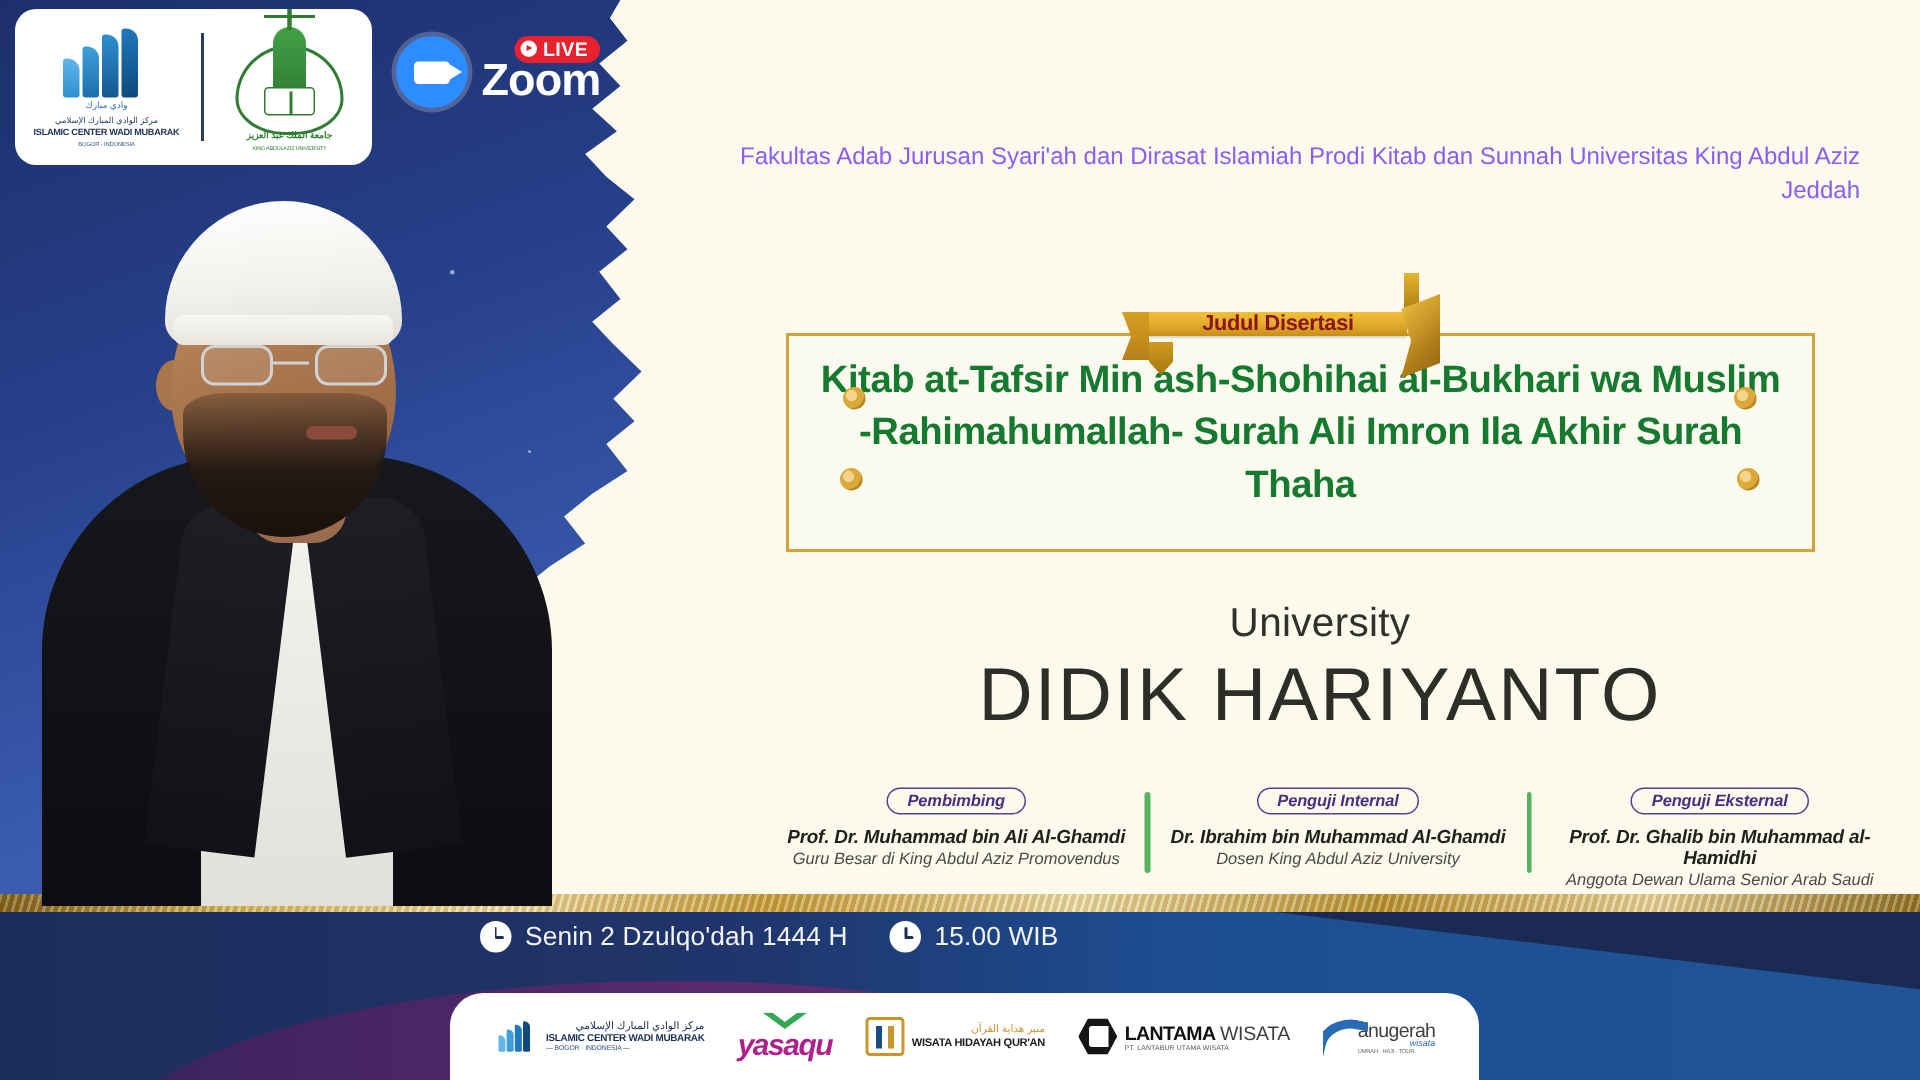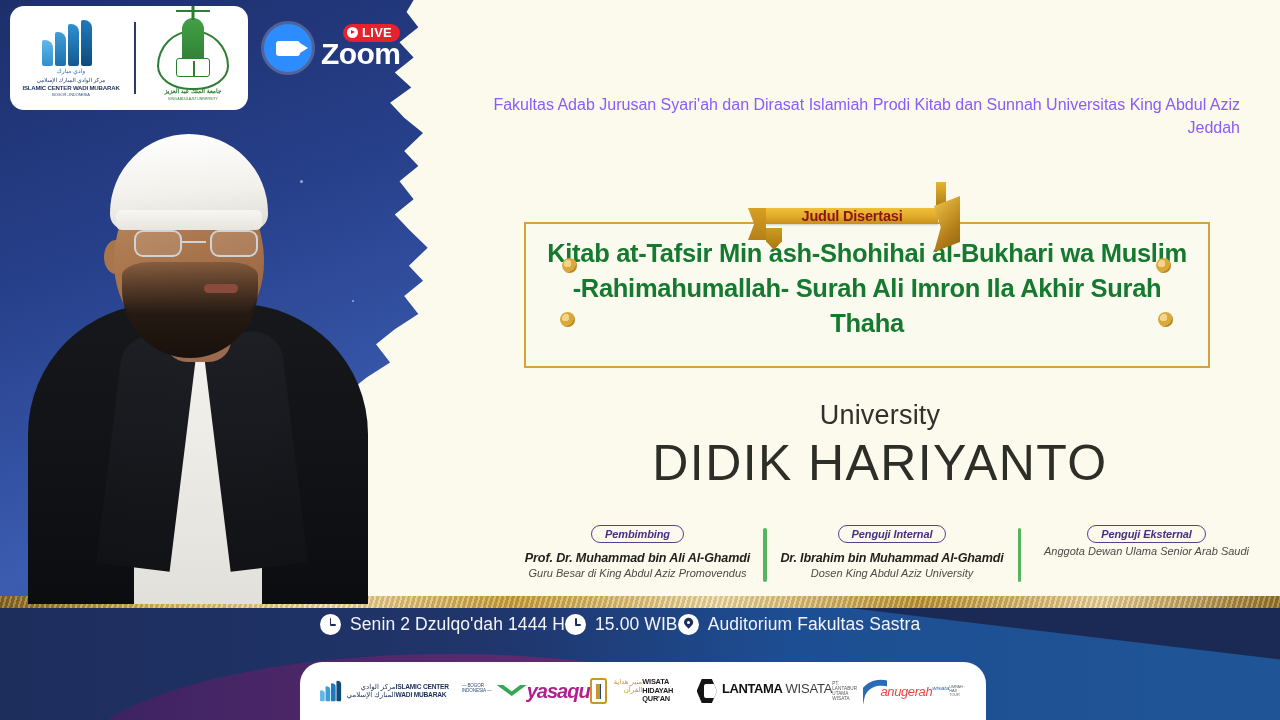--- a/index.html
+++ b/index.html
@@ -165,60 +165,60 @@
   .gold-band:after{ content:""; position:absolute; inset:0;
      background:repeating-linear-gradient(106deg,rgba(255,255,255,.48) 0 2px,rgba(120,88,22,.32) 2px 5px);
      opacity:.55;}
   .footer{ position:absolute; left:0; top:608px; width:1280px; height:112px;
      background:linear-gradient(90deg,#1d2d5c 0%,#20356b 38%,#1d4e93 62%,#1f5596 100%);}
   .f-diag{ position:absolute; right:0; top:0; width:430px; height:112px;
      background:#1b2a55; clip-path:polygon(0 0,100% 0,100% 46%,0 0);}
   .f-purple{ position:absolute; left:70px; top:46px; width:760px; height:120px;
      background:linear-gradient(90deg,#3a2260,#5a2a6e 55%,#6d2f72);
      border-radius:52% 52% 0 0/100% 100% 0 0;}
-  .infobar{ position:absolute; left:320px; top:614px; display:flex; align-items:center; z-index:5;text-align:right;}
+  .infobar{ position:absolute; left:320px; top:614px; display:flex; align-items:center; gap:28px; z-index:5;text-align:right;}
   .info-item{ display:flex; align-items:center; gap:9px;}
   .ic-circle{ width:21px; height:21px; border-radius:50%; background:#fff; position:relative;
      display:flex; align-items:center; justify-content:center;}
   .ic-circle.clock:before{ content:""; position:absolute; left:9.6px; top:4.4px; width:1.9px; height:7px;
      background:#1d2d5c; border-radius:1px;}
   .ic-circle.clock:after{ content:""; position:absolute; left:10.2px; top:10.2px; width:5.4px; height:1.9px;
      background:#1d2d5c; border-radius:1px;}
   .ic-pin{ width:21px; height:21px; border-radius:50%; background:#fff; position:relative;}
   .ic-pin:before{ content:""; position:absolute; left:6.2px; top:4px; width:8.6px; height:8.6px;
      border-radius:50% 50% 50% 0; transform:rotate(-45deg); background:#1d2d5c;}
   .ic-pin:after{ content:""; position:absolute; left:9px; top:7px; width:3px; height:3px;
      border-radius:50%; background:#fff;}
   .info-text{ color:#f3f4f7; font-size:17.5px; letter-spacing:.1px;}
 
   
   .sponsors{ position:absolute; left:300px; top:662px; width:686px; height:58px;
      background:#fff; border-radius:22px 22px 0 0; z-index:6;
      display:flex; align-items:center; justify-content:space-around; padding:0 18px;}
   .sp{ display:flex; align-items:center; gap:5px; }
-  .sp-tx{ display:flex; flex-direction:row; }
+  .sp-tx{ display:flex; flex-direction:column; }
   .sp-ar{ font-size:7px; direction:rtl; line-height:1.1;}
   .sp-en{ font-size:6.6px; font-weight:700; letter-spacing:-.2px; line-height:1.15;}
   .sp-sub{ font-size:4.6px; letter-spacing:-.1px;}
   .yasaqu{ font-size:20px; font-weight:700; color:#b0208c; font-style:italic; letter-spacing:-1px; line-height:1;}
   .yas-check{ width:30px; height:11px; margin:0 auto 1px;
      background:#34a853; clip-path:polygon(0 0,22% 0,50% 58%,78% 0,100% 0,50% 100%);}
   .mim-mark{ width:26px; height:26px; border:2.6px solid #c9952c; border-radius:3px; position:relative;}
   .mim-mark:before{ content:""; position:absolute; left:5px; top:4px; width:4px; height:15px; background:#1b4b87;}
   .mim-mark:after{ content:""; position:absolute; right:5px; top:4px; width:4px; height:15px; background:#c9952c;}
   .lan-hex{ width:26px; height:26px; background:#151515;
      clip-path:polygon(25% 4%,75% 4%,100% 50%,75% 96%,25% 96%,0 50%); position:relative;}
   .lan-hex:after{ content:""; position:absolute; left:7px; top:6px; width:13px; height:14px; background:#fff; border-radius:2px 0 0 2px;}
   .lan-w1{ font-size:13px; font-weight:700; color:#111; letter-spacing:-.4px; line-height:1;}
   .lan-w2{ font-size:13px; font-weight:400; color:#3d3d3d; letter-spacing:-.2px;}
   .lan-sub{ font-size:4.6px; color:#555; letter-spacing:.1px;}
   .anu-swoosh{ width:30px; height:26px; position:relative; overflow:hidden;}
   .anu-swoosh:before{ content:""; position:absolute; left:-4px; top:1px; width:34px; height:30px;
      border-left:6px solid #2a6bb5; border-top:6px solid #2a6bb5; border-radius:60% 0 0 0; transform:rotate(12deg);}
-  .anu-w{ font-size:13px; color:#ef4444; font-style:italic; letter-spacing:-.4px; line-height:1;}
+  .anu-w{ font-size:13px; color:#404040; letter-spacing:-.4px; line-height:1;}
   .anu-s{ font-size:6px; color:#2a6bb5; font-style:italic; text-align:right;}
   .anu-t{ font-size:3.8px; color:#666; letter-spacing:-.1px;}
 </style>
 </head>
 <body>
 
 <div id="poster">
 
   <div class="blue-panel"></div>
   <div class="blue-speck" style="left:300px;top:180px;width:3px;height:3px;"></div>
@@ -309,42 +309,39 @@
     </div>
     <div class="comm-sep"></div>
     <div class="comm-col">
       <span class="comm-badge">Penguji Internal</span>
       <div class="comm-name">Dr. Ibrahim bin Muhammad Al-Ghamdi</div>
       <div class="comm-role">Dosen King Abdul Aziz University</div>
     </div>
     <div class="comm-sep"></div>
     <div class="comm-col">
       <span class="comm-badge">Penguji Eksternal</span>
+      <div class="comm-name">Prof. Dr. Ghalib bin Muhammad al-Hamidhi</div>
       <div class="comm-role">Anggota Dewan Ulama Senior Arab Saudi</div>
     </div>
   </div>
 
   <div class="gold-band"></div>
   <div class="footer">
     <div class="f-diag"></div>
     <div class="f-purple"></div>
   </div>
 
   <div class="infobar">
     <div class="info-item">
       <span class="ic-circle clock"></span>
       <span class="info-text">Senin  2 Dzulqo'dah 1444 H</span>
     </div>
     <div class="info-item">
       <span class="ic-circle clock"></span>
       <span class="info-text">15.00 WIB</span>
-    </div>
-    <div class="info-item">
-      <span class="ic-pin"></span>
-      <span class="info-text">Auditorium Fakultas Sastra</span>
     </div>
   </div>
 
   <div class="sponsors">
     <div class="sp">
       <div class="icw-mark" style="width:30px;height:26px;transform:scale(.78);">
         <i style="left:0;width:6px;height:14px;background:#63b6e8;"></i>
         <i style="left:7px;width:6px;height:19px;background:#3f9ed8;"></i>
         <i style="left:14px;width:6px;height:23px;background:#1f79bc;"></i>
         <i style="left:21px;width:6px;height:26px;background:#0e4a7c;"></i>

